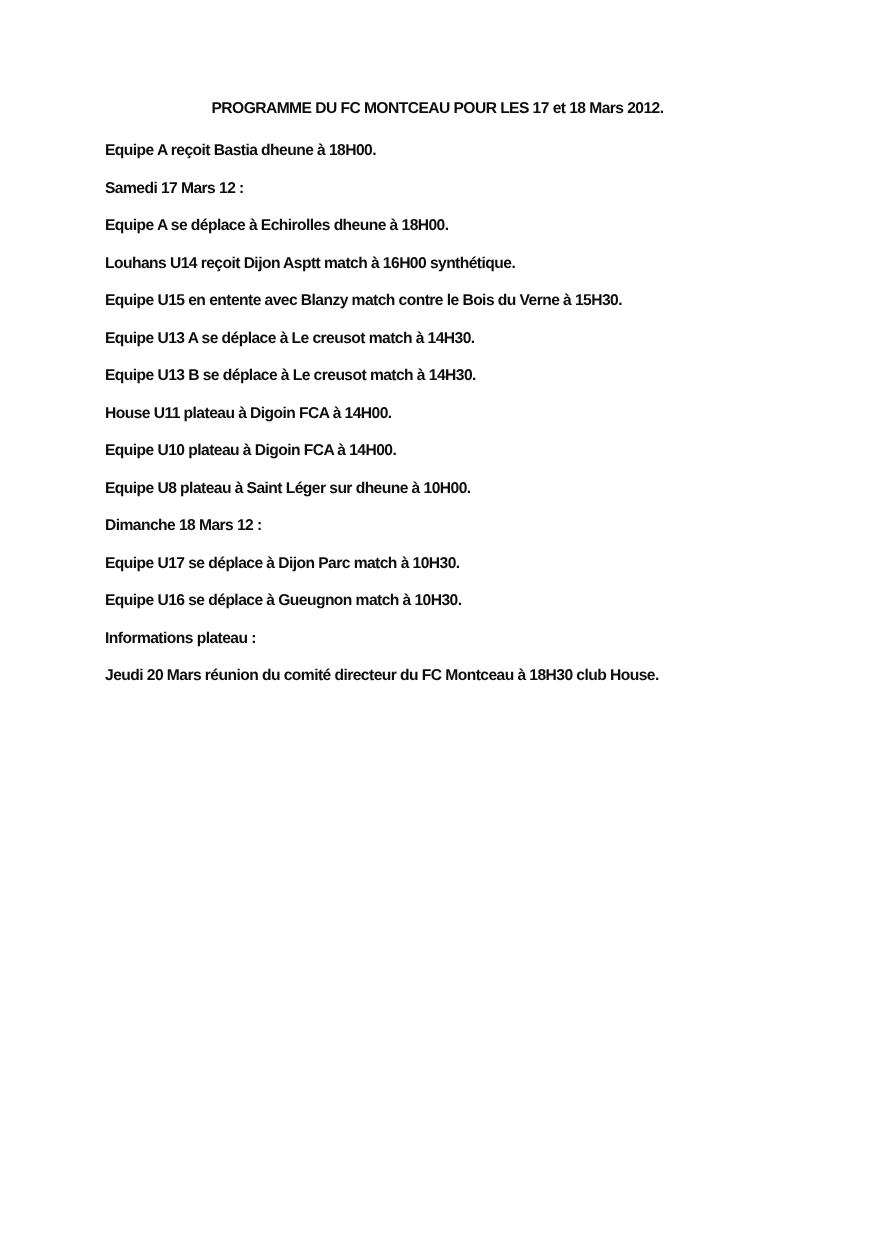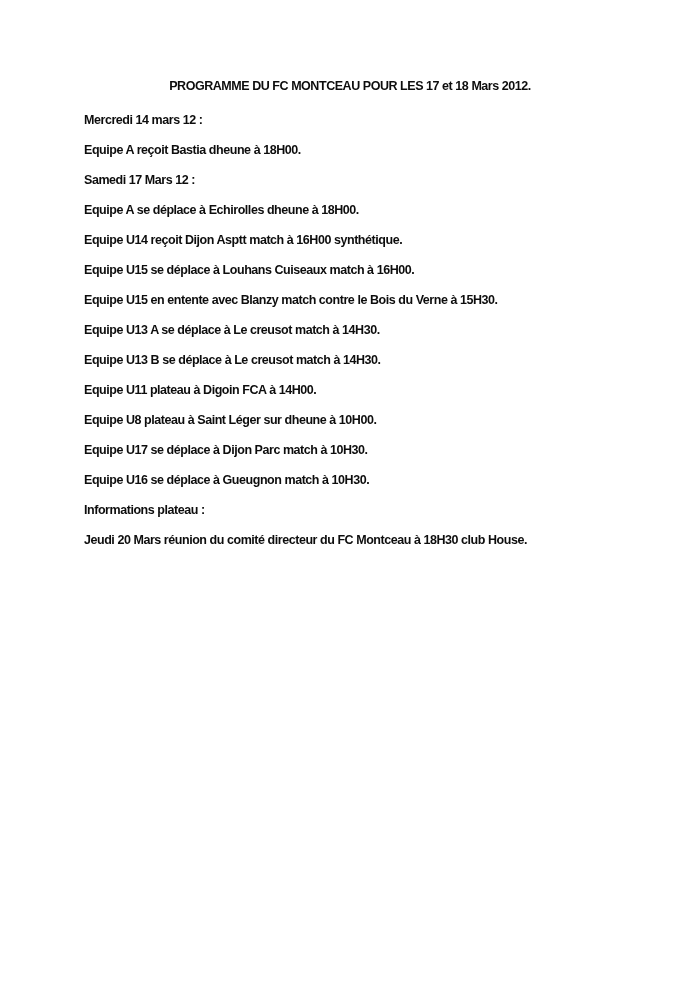--- a/index.html
+++ b/index.html
@@ -33,29 +33,29 @@
     line-height: 13px;
     white-space: nowrap;
   }
 </style>
 </head>
 <body>
 
 <main class="page">
   <h1 class="doc-title">PROGRAMME DU FC MONTCEAU POUR LES 17 et 18 Mars 2012.</h1>
   <section>
-    <p class="doc-line">Mercredi 14 mars 12 :</p>
     <p class="doc-line">Equipe A reçoit Bastia dheune à 18H00.</p>
     <p class="doc-line">Samedi 17 Mars 12 :</p>
     <p class="doc-line">Equipe A se déplace à Echirolles dheune à 18H00.</p>
-    <p class="doc-line">Equipe U14 reçoit Dijon Asptt match à 16H00 synthétique.</p>
-    <p class="doc-line">Equipe U15 se déplace à Louhans Cuiseaux match à 16H00.</p>
+    <p class="doc-line">Louhans U14 reçoit Dijon Asptt match à 16H00 synthétique.</p>
     <p class="doc-line">Equipe U15 en entente avec Blanzy match contre le Bois du Verne à 15H30.</p>
     <p class="doc-line">Equipe U13 A se déplace à Le creusot match à 14H30.</p>
     <p class="doc-line">Equipe U13 B se déplace à Le creusot match à 14H30.</p>
-    <p class="doc-line">Equipe U11 plateau à Digoin FCA à 14H00.</p>
+    <p class="doc-line">House U11 plateau à Digoin FCA à 14H00.</p>
+    <p class="doc-line">Equipe U10 plateau à Digoin FCA à 14H00.</p>
     <p class="doc-line">Equipe U8 plateau à Saint Léger sur dheune à 10H00.</p>
+    <p class="doc-line">Dimanche 18 Mars 12 :</p>
     <p class="doc-line">Equipe U17 se déplace à Dijon Parc match à 10H30.</p>
     <p class="doc-line">Equipe U16 se déplace à Gueugnon match à 10H30.</p>
     <p class="doc-line">Informations plateau :</p>
     <p class="doc-line">Jeudi 20 Mars réunion du comité directeur du FC Montceau à 18H30 club House.</p>
   </section>
 </main>
 
 </body></html>

